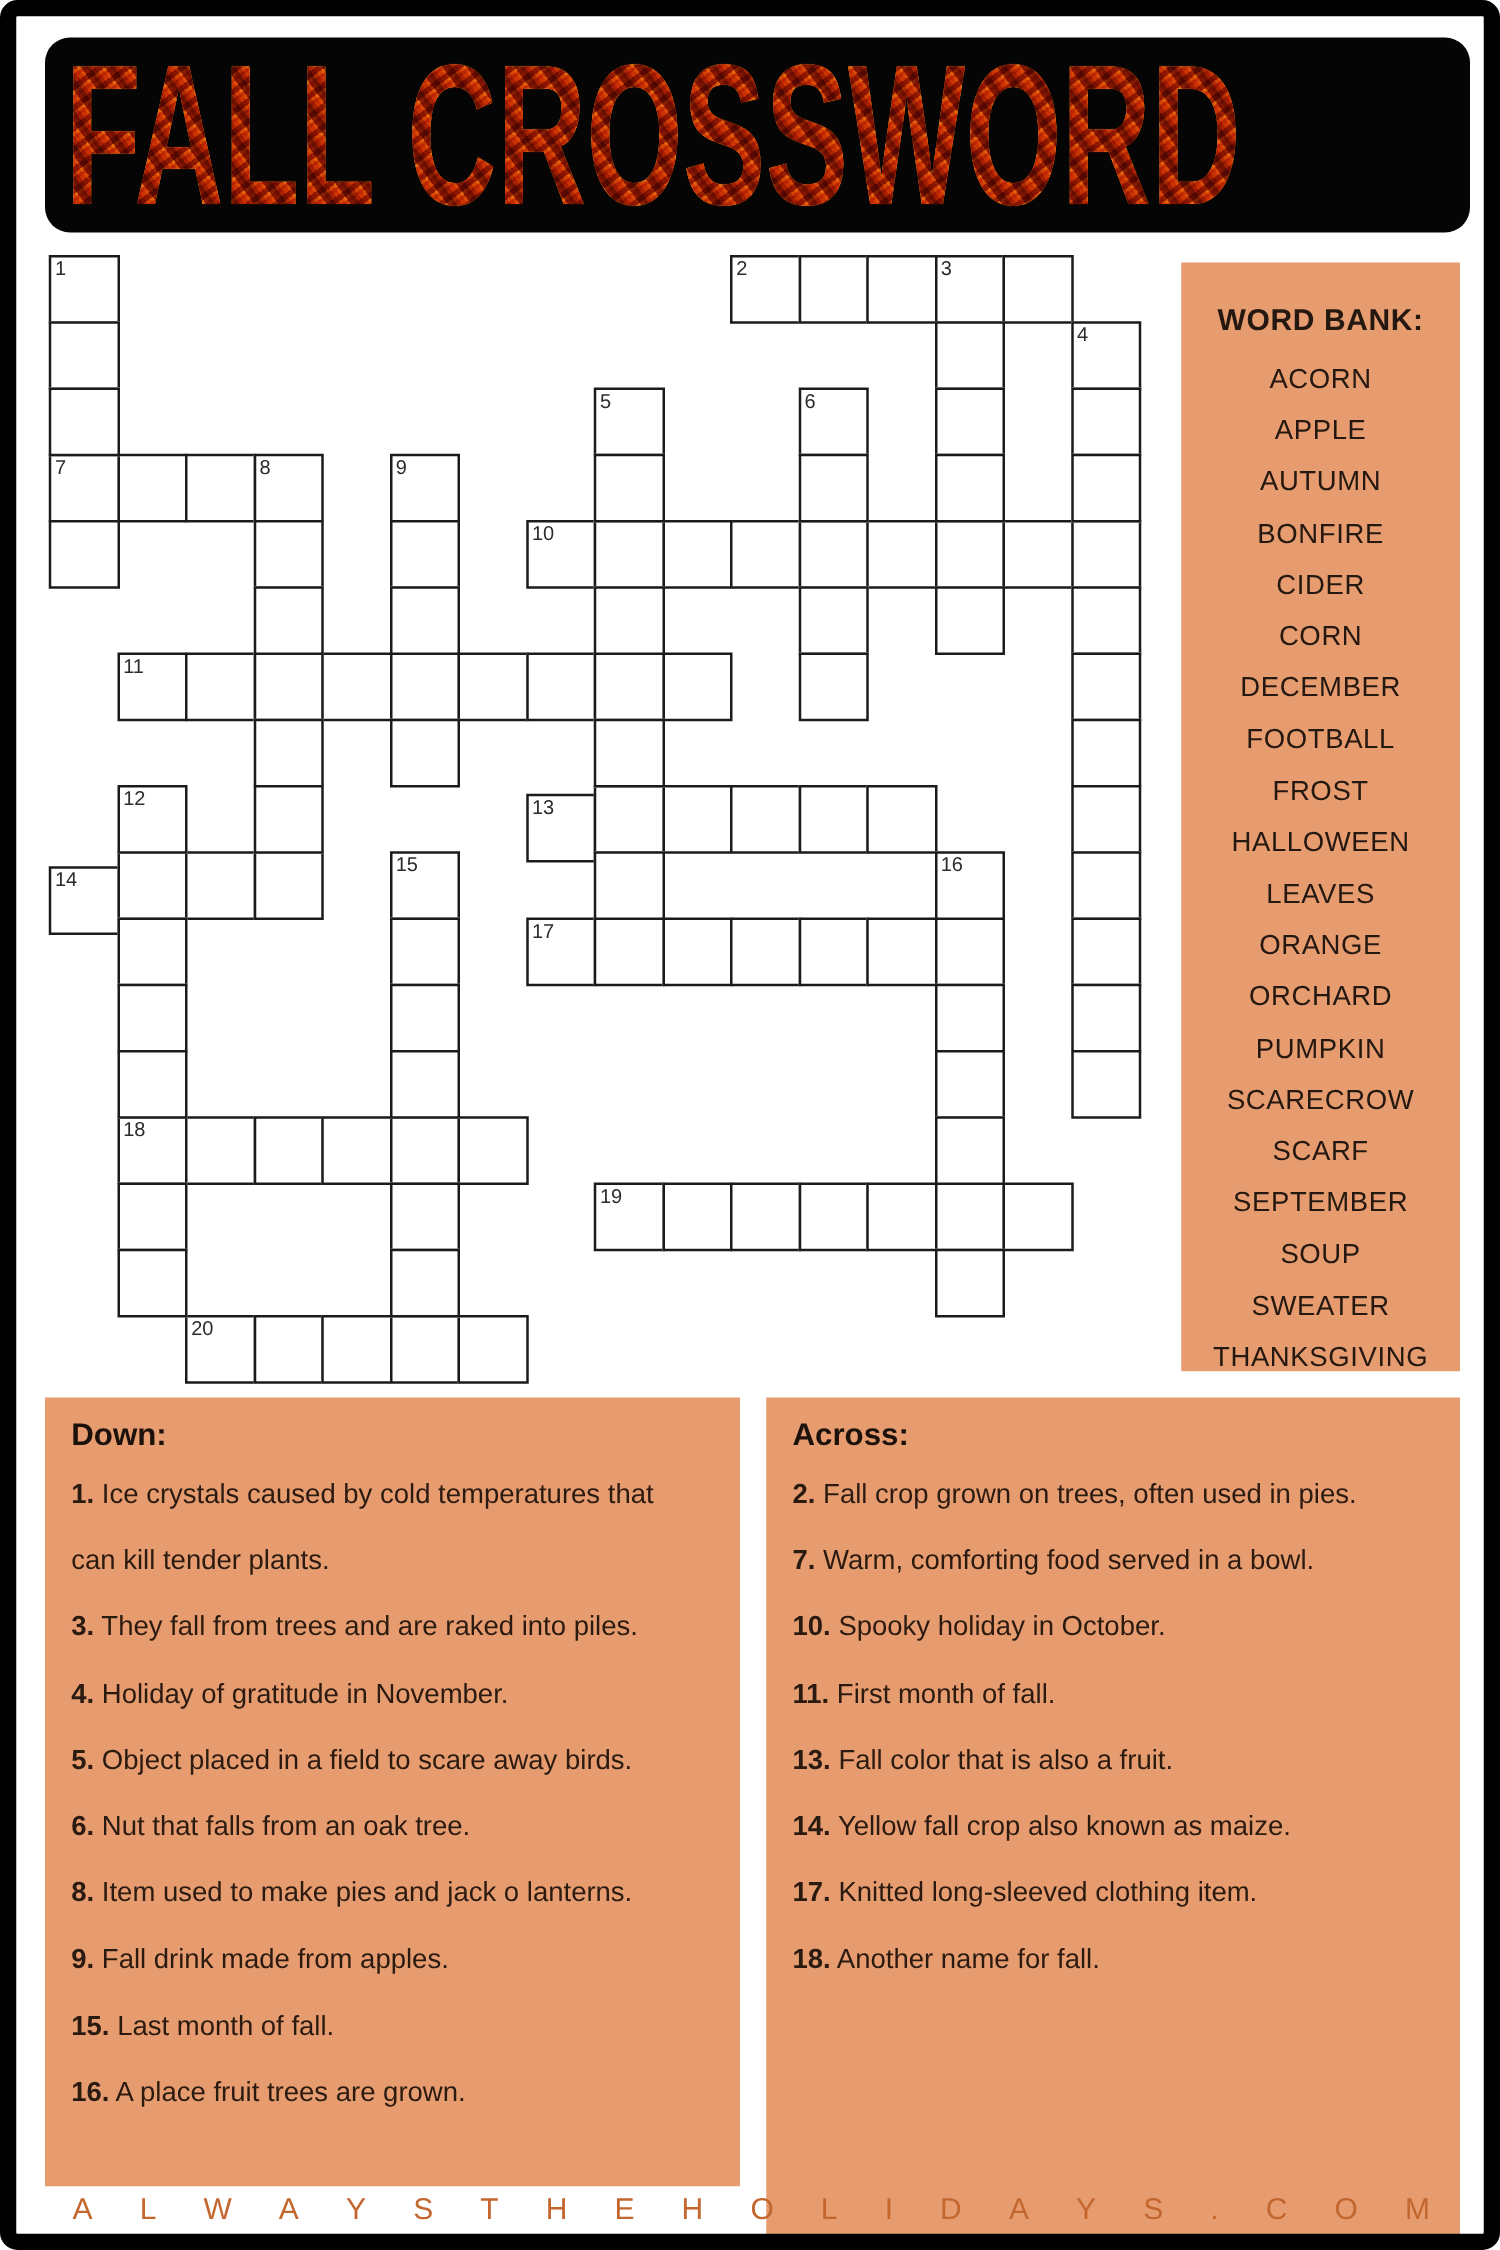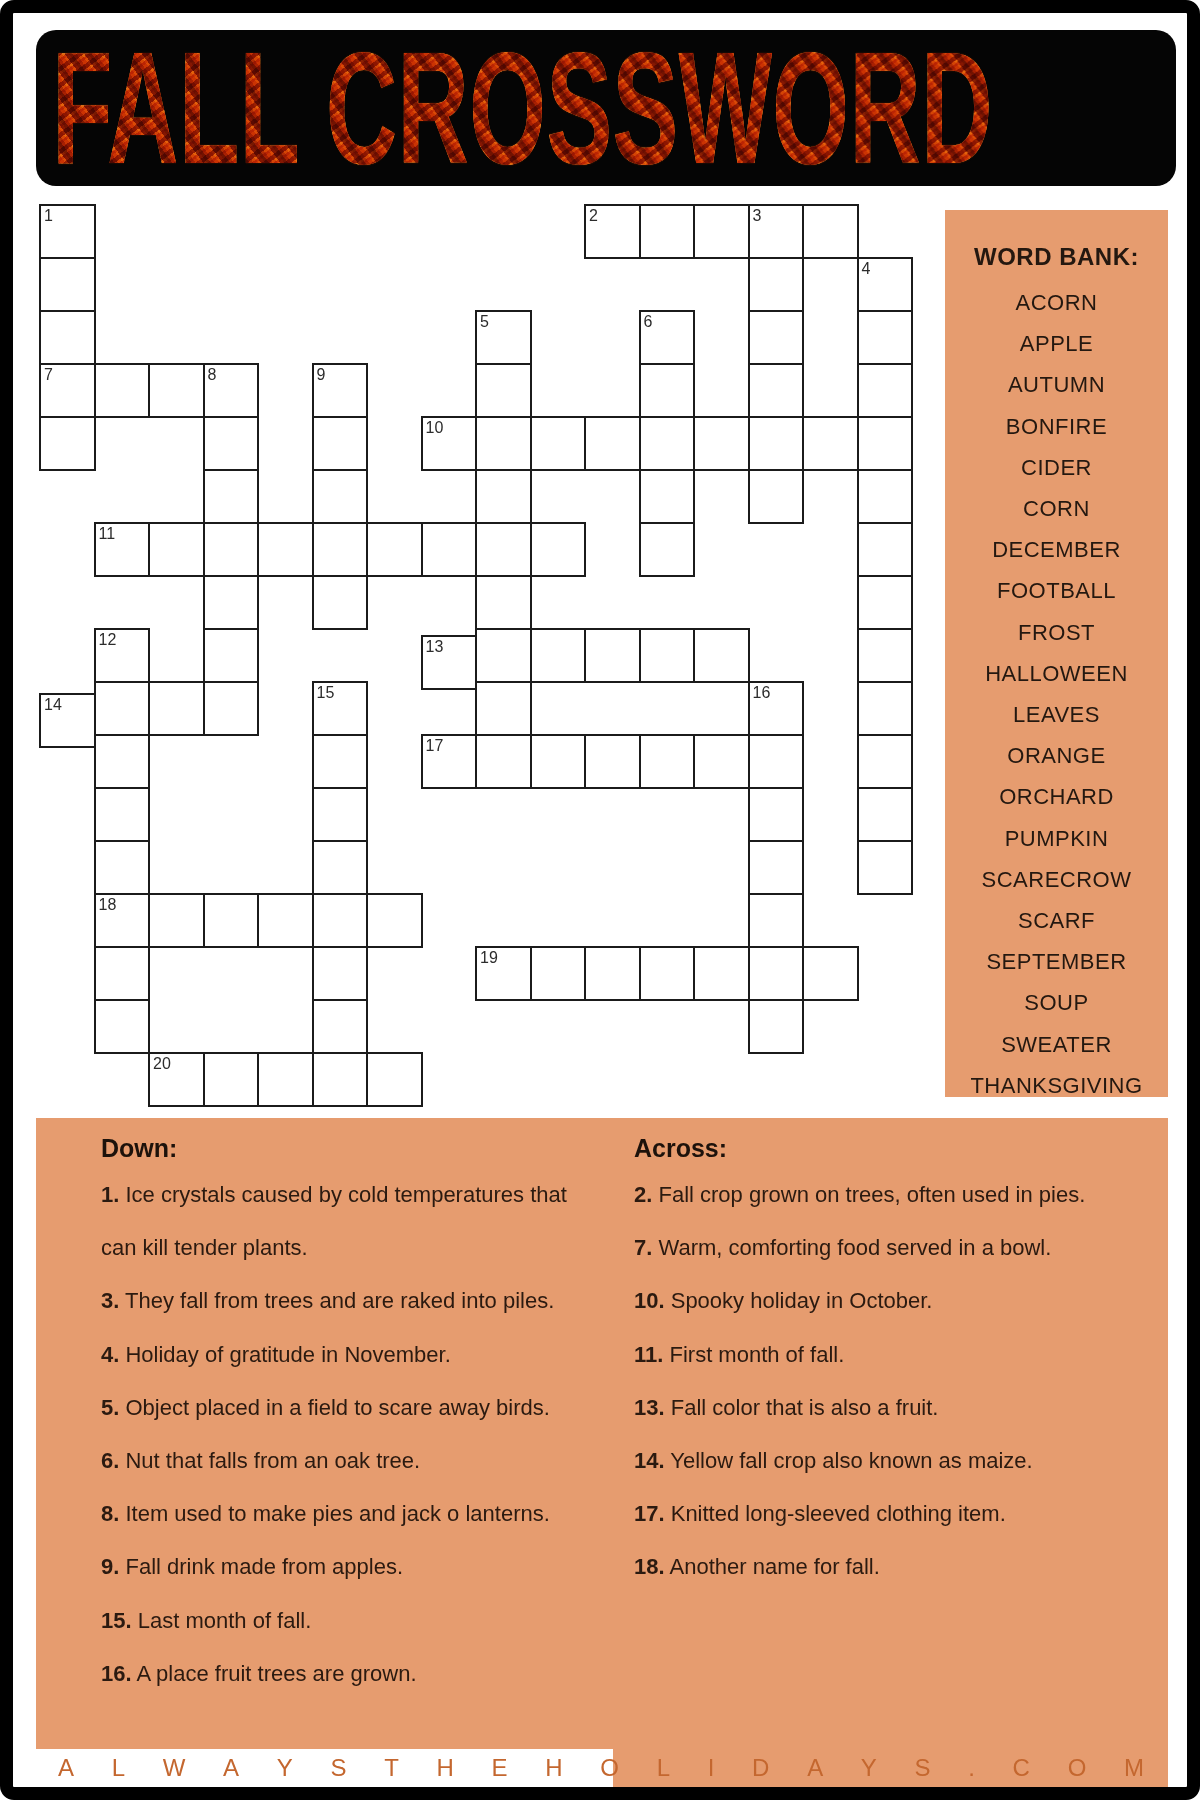--- a/index.html
+++ b/index.html
@@ -41,21 +41,21 @@
   .cellnum{
     position:absolute;left:3px;top:1px;
     font-size:16px;line-height:18px;color:#2c2c2c;
   }
   
   .panel{position:absolute;background:var(--panel,#E69C6F);}
   .word-bank{left:945px;top:210px;width:223px;height:887px;text-align:center;color:#241810;}
   .wb-title{font-size:24px;font-weight:700;padding-top:32px;letter-spacing:.5px;line-height:30px;}
   .wb-list{margin:10px 0 0 0;padding:0;list-style:none;}
   .wb-list li{font-size:22px;line-height:41.2px;letter-spacing:.5px;}
-  .clues-down{left:36px;top:1118px;width:556px;height:631px;padding-left:44px;}
+  .clues-down{left:36px;top:1118px;width:556px;height:631px;}
   .clues-across{left:613px;top:1118px;width:555px;height:777px;}
   .clues-inner{padding:10px 12px 0 21px;color:#2b1a10;}
   .clues-heading{font-size:25px;font-weight:700;line-height:40px;color:#1d120b;}
   .clue{font-size:22px;line-height:53.2px;white-space:pre-line;}
   .clue b{font-weight:700;}
   
   .footer{
     position:absolute;left:58px;top:1754px;width:1086px;
     display:flex;justify-content:space-between;
     font-size:24px;color:var(--footer,#C4672F);z-index:40;

